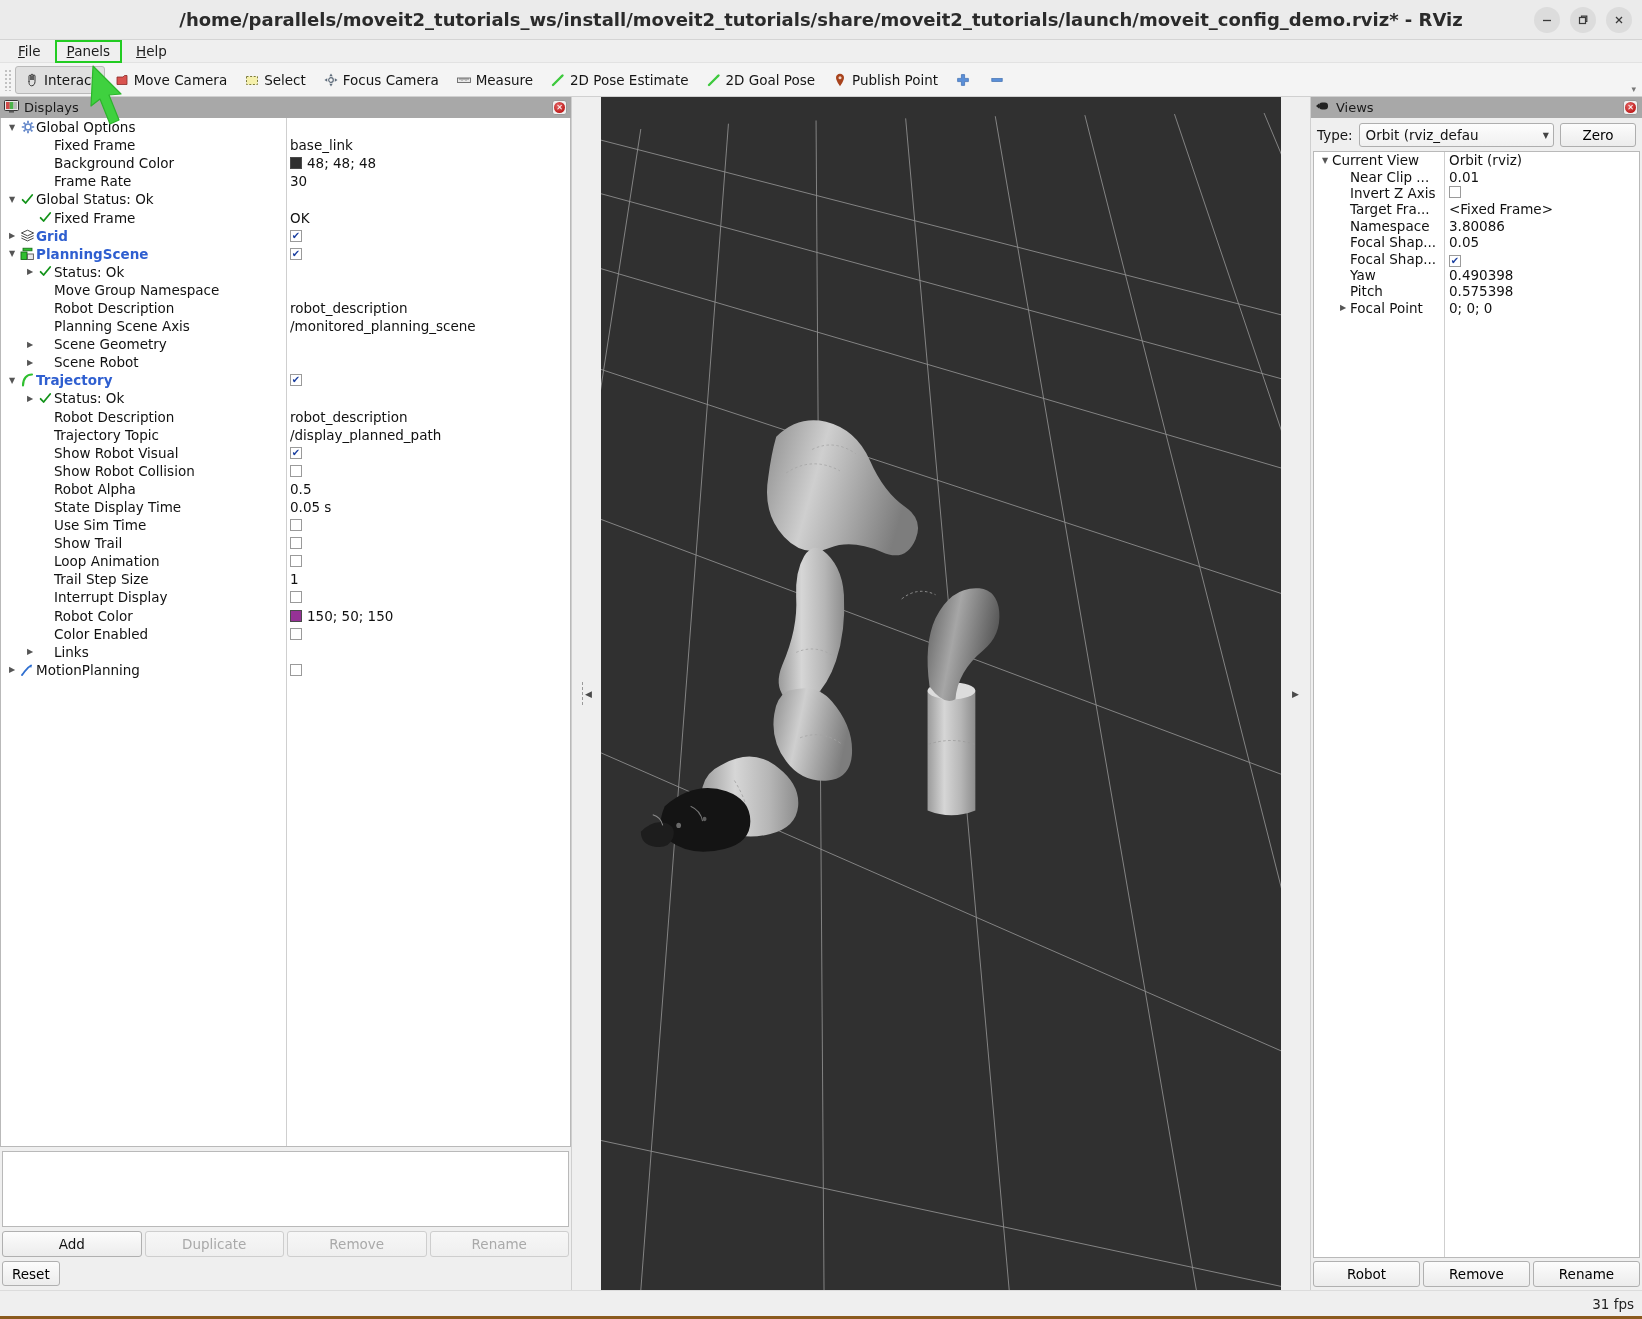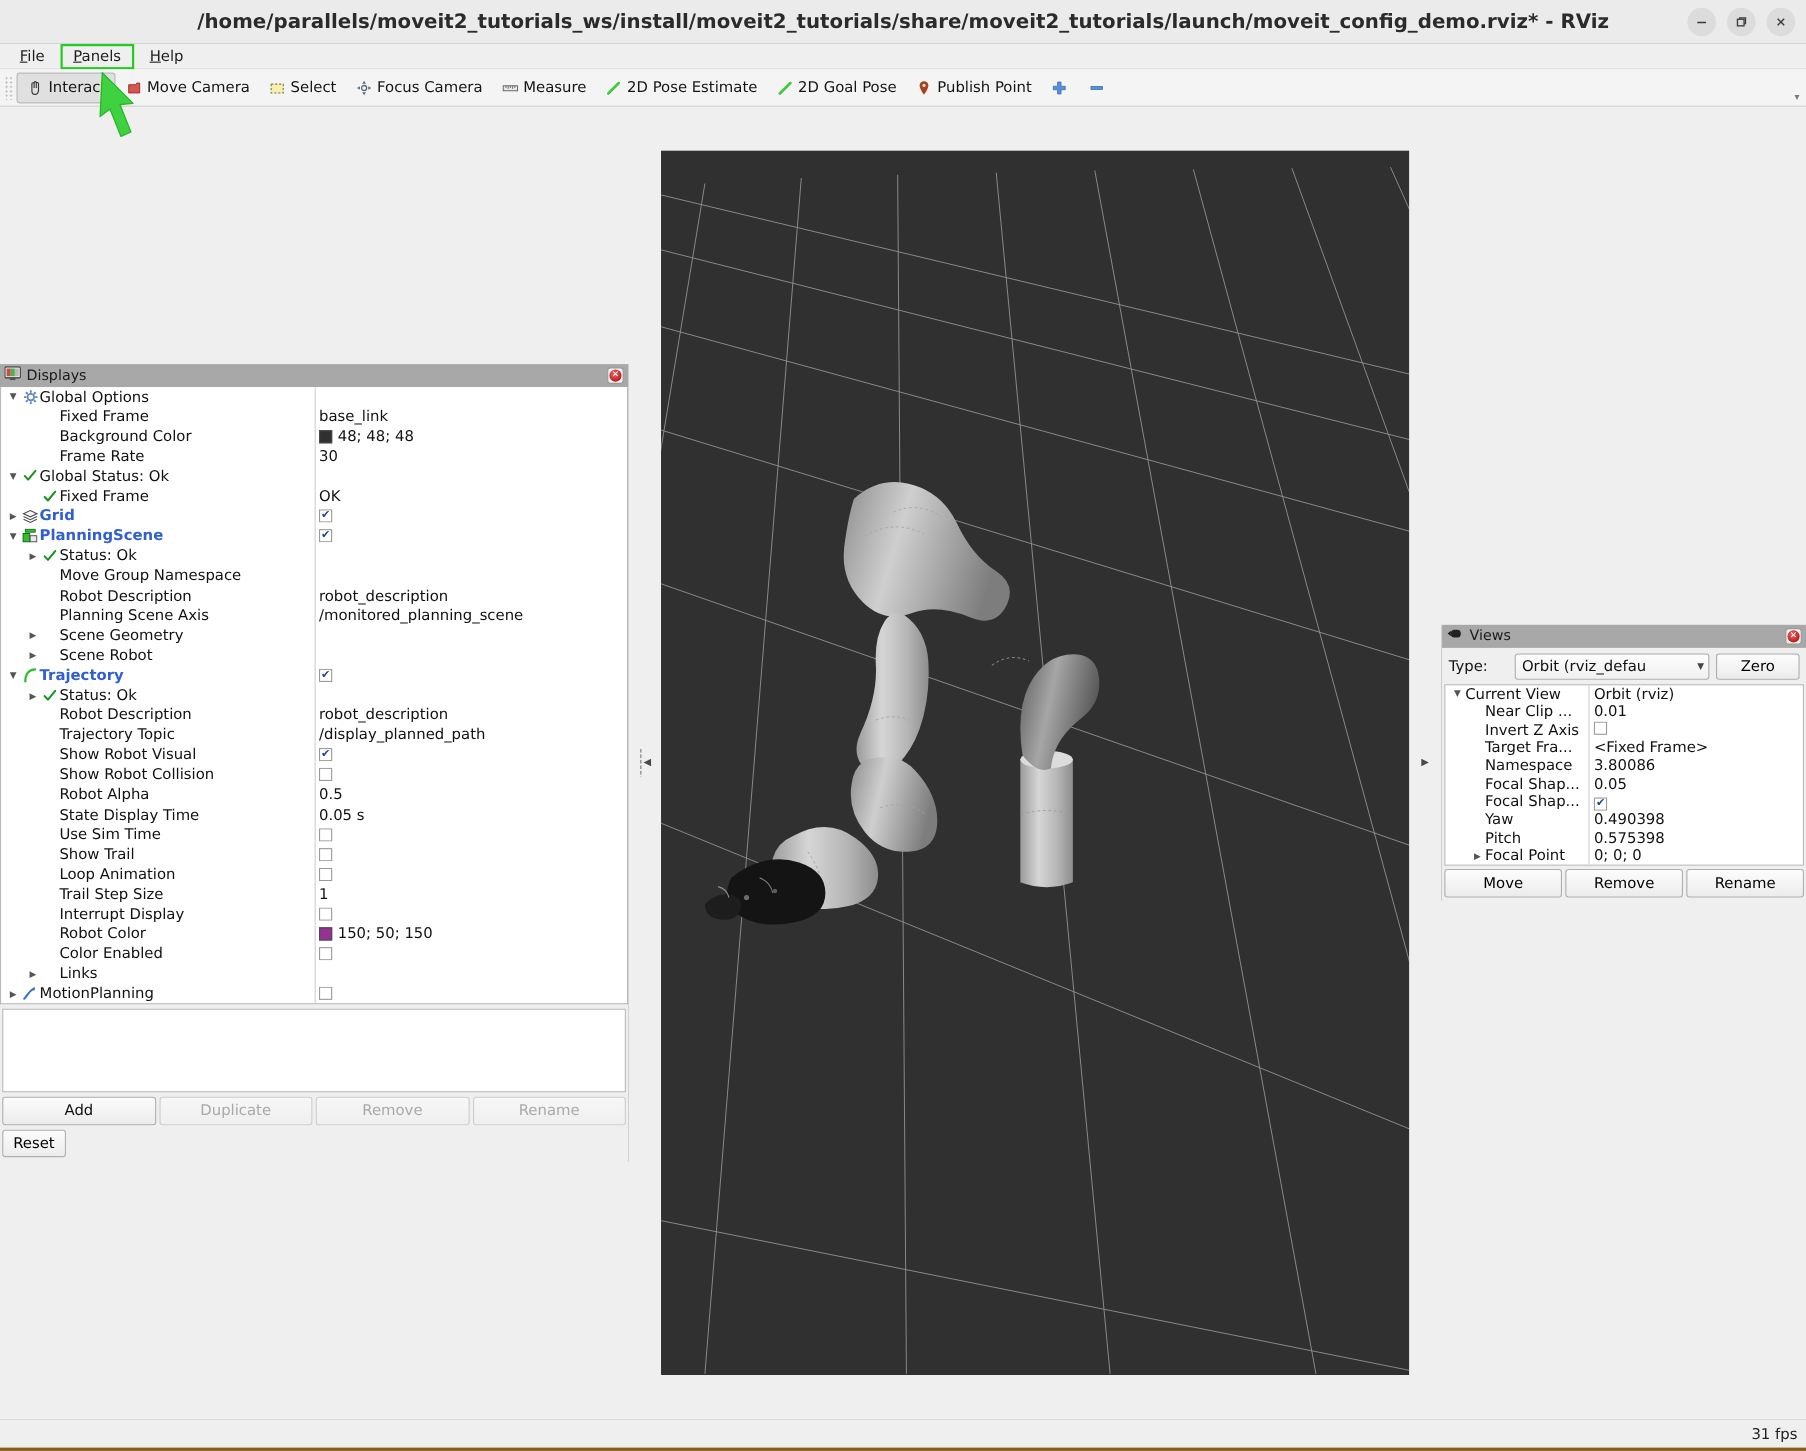--- a/index.html
+++ b/index.html
@@ -59,21 +59,21 @@
   .tbtn {
     display: flex; align-items: center; gap: 3px;
     height: 28px; padding: 0 7px; font-size: 13.5px; color: #151515;
     border: 1px solid transparent; border-radius: 3px; cursor: default; white-space: nowrap;
   }
   .tbtn.active { background: #e0e0e0; border-color: #b9b9b9; }
   .tbtn .ico { display: inline-flex; width: 18px; height: 18px; align-items: center; justify-content: center; }
   .tb-ext { position: absolute; right: 6px; bottom: 2px; font-size: 9px; color: #777; }
 
   
-  .body { flex: 1 1 auto; display: flex; min-height: 0; align-items: center; }
+  .body { flex: 1 1 auto; display: flex; min-height: 0; }
 
   
   .panel { display: flex; flex-direction: column; min-height: 0; background: #efefef; }
   .panel-title {
     height: 21px; flex: 0 0 21px;
     background: #a8a8a8; color: #1a1a1a;
     display: flex; align-items: center; padding: 0 4px;
     font-size: 13px; gap: 5px; position: relative;
   }
   .panel-title .ptext { flex: 1 1 auto; }
@@ -136,21 +136,21 @@
   #viewport svg { display: block; width: 100%; height: 100%; }
 
   
   #views-panel { width: 332px; flex: 0 0 332px; border-left: 1px solid #cfcfcf; }
   .views-toolrow { display: flex; align-items: center; gap: 6px; padding: 5px 6px 4px 6px; }
   .views-toolrow .lbl { font-size: 13.5px; color: #151515; }
   .combo {
     flex: 1 1 auto; height: 24px; background: linear-gradient(#fdfdfd,#f0f0f0);
     border: 1px solid #aeaeae; border-radius: 3px;
     display: flex; align-items: center; padding: 0 4px 0 6px;
-    font-size: 13.5px; color: #111; overflow: hidden; cursor: pointer; margin-left: 18px;
+    font-size: 13.5px; color: #111; overflow: hidden; cursor: pointer;
   }
   .combo .cval { flex: 1 1 auto; overflow: hidden; white-space: nowrap; }
   .combo .carr { font-size: 8px; color: #444; margin-left: 3px; }
   .zerobtn {
     width: 76px; height: 24px; font-size: 13.5px;
     background: linear-gradient(#fcfcfc,#ececec); border: 1px solid #aeaeae;
     border-radius: 3px; display: flex; align-items: center; justify-content: center; cursor: pointer;
   }
   .views-tree {
     flex: 1 1 auto; background: #fff; border: 1px solid #b9b9b9;
@@ -883,21 +883,21 @@
               <span class="vname ind-2">
                 <span class="expander">▶</span>
                 <span>Focal Point</span>
               </span>
               <span class="vval">0; 0; 0</span>
             </div>
           </div>
       </div>
 
       <div class="views-btnrow">
-        <div class="vbtn">Move</div>
+        <div class="vbtn">Robot</div>
         <div class="vbtn">Remove</div>
         <div class="vbtn">Rename</div>
       </div>
     </div>
   </div>
 
   <div class="statusbar">
     <span></span>
     <span class="fps">31 fps</span>
   </div>

